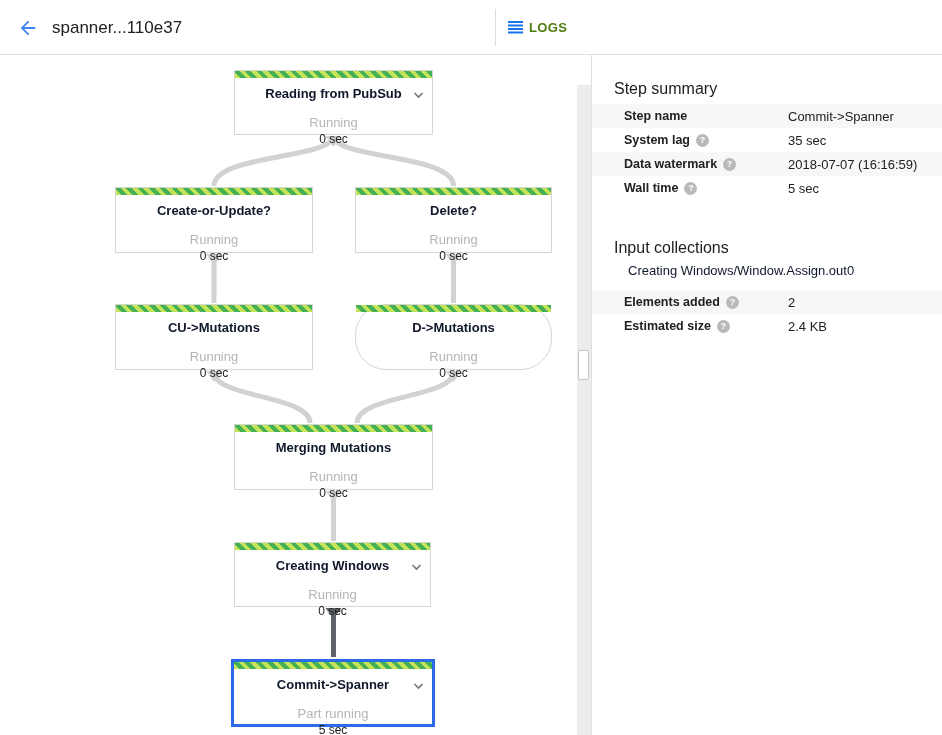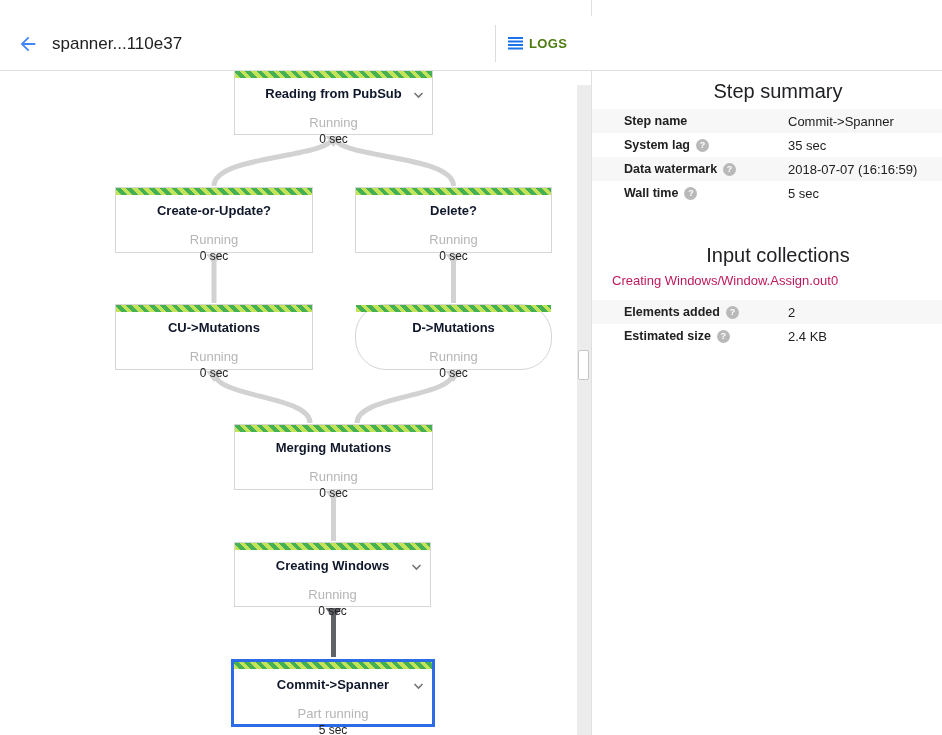--- a/index.html
+++ b/index.html
@@ -1,21 +1,21 @@
 <!DOCTYPE html>
 <html><head>
 <meta charset="utf-8">
 <style>
   * { margin: 0; padding: 0; box-sizing: border-box; }
   body { font-family: "Liberation Sans", sans-serif; background: #fff; }
   .app { position: relative; width: 942px; height: 735px; overflow: hidden; background: #fff; }
 
   
   .topbar { position: absolute; left: 0; top: 0; width: 942px; height: 55px;
-            background: #fff; border-bottom: 1px solid #e0e0e0; z-index: 5; margin-top: 16px; }
+            background: #fff; border-bottom: 1px solid #e0e0e0; z-index: 5; }
   .back-btn { position: absolute; left: 14px; top: 14px; width: 28px; height: 28px;
               display: flex; align-items: center; justify-content: center; cursor: pointer; }
   .job-title { position: absolute; left: 52px; top: 0; height: 55px; display: flex; align-items: center;
                font-size: 17px; color: #212121; }
   .topbar-divider { position: absolute; left: 495px; top: 9px; width: 1px; height: 37px; background: #dadce0; }
   .logs-btn { position: absolute; left: 508px; top: 0; height: 55px; display: flex; align-items: center;
               gap: 6px; cursor: pointer; color: #1a73e8; }
   .logs-label { font-size: 13px; font-weight: bold; letter-spacing: 0.4px; color: #4d7c0f; }
 
   
@@ -49,23 +49,23 @@
 
   
   .panel { position: absolute; left: 591px; top: 0; width: 351px; height: 735px;
            background: #fff; border-left: 1px solid #e0e0e0; }
   .panel-header { height: 55px; border-bottom: 1px solid #e0e0e0; display: flex; align-items: center; }
   .close-btn { margin-left: 18px; width: 20px; height: 20px; display: flex; align-items: center;
                justify-content: center; cursor: pointer; }
   .panel-title { margin-left: 26px; font-size: 17px; color: #202124; }
 
   .panel-content { padding-top: 25px; }
-  .section-heading { margin: 0 0 6px 22px; font-size: 20px; font-weight: 400; color: #202124; text-align: center; }
+  .section-heading { margin: 0 0 6px 22px; font-size: 16px; font-weight: 400; color: #202124; }
   .section-heading.second { margin-top: 39px; }
-  .collection-name { margin: 4px 0 12px 20px; font-size: 13px; color: #be185d; }
+  .collection-name { margin: 4px 0 12px 36px; font-size: 13px; color: #0f172a; }
 
   .kv-table .row { display: flex; align-items: center; height: 24px; padding-left: 32px; }
   .kv-table .row.shaded { background: #f7f7f7; }
   .row-label { width: 164px; display: flex; align-items: center;
                font-size: 12.5px; font-weight: bold; color: #212121; }
   .row-value { font-size: 13px; color: #212121; }
   .help-icon { display: inline-block; width: 13px; height: 13px; margin-left: 6px; border-radius: 50%;
                background: #b9b9b9; color: #fff; font-size: 9px; font-weight: bold; line-height: 13px;
                text-align: center; cursor: pointer; flex: 0 0 13px; }
   .help-icon::after { content: "?"; }

